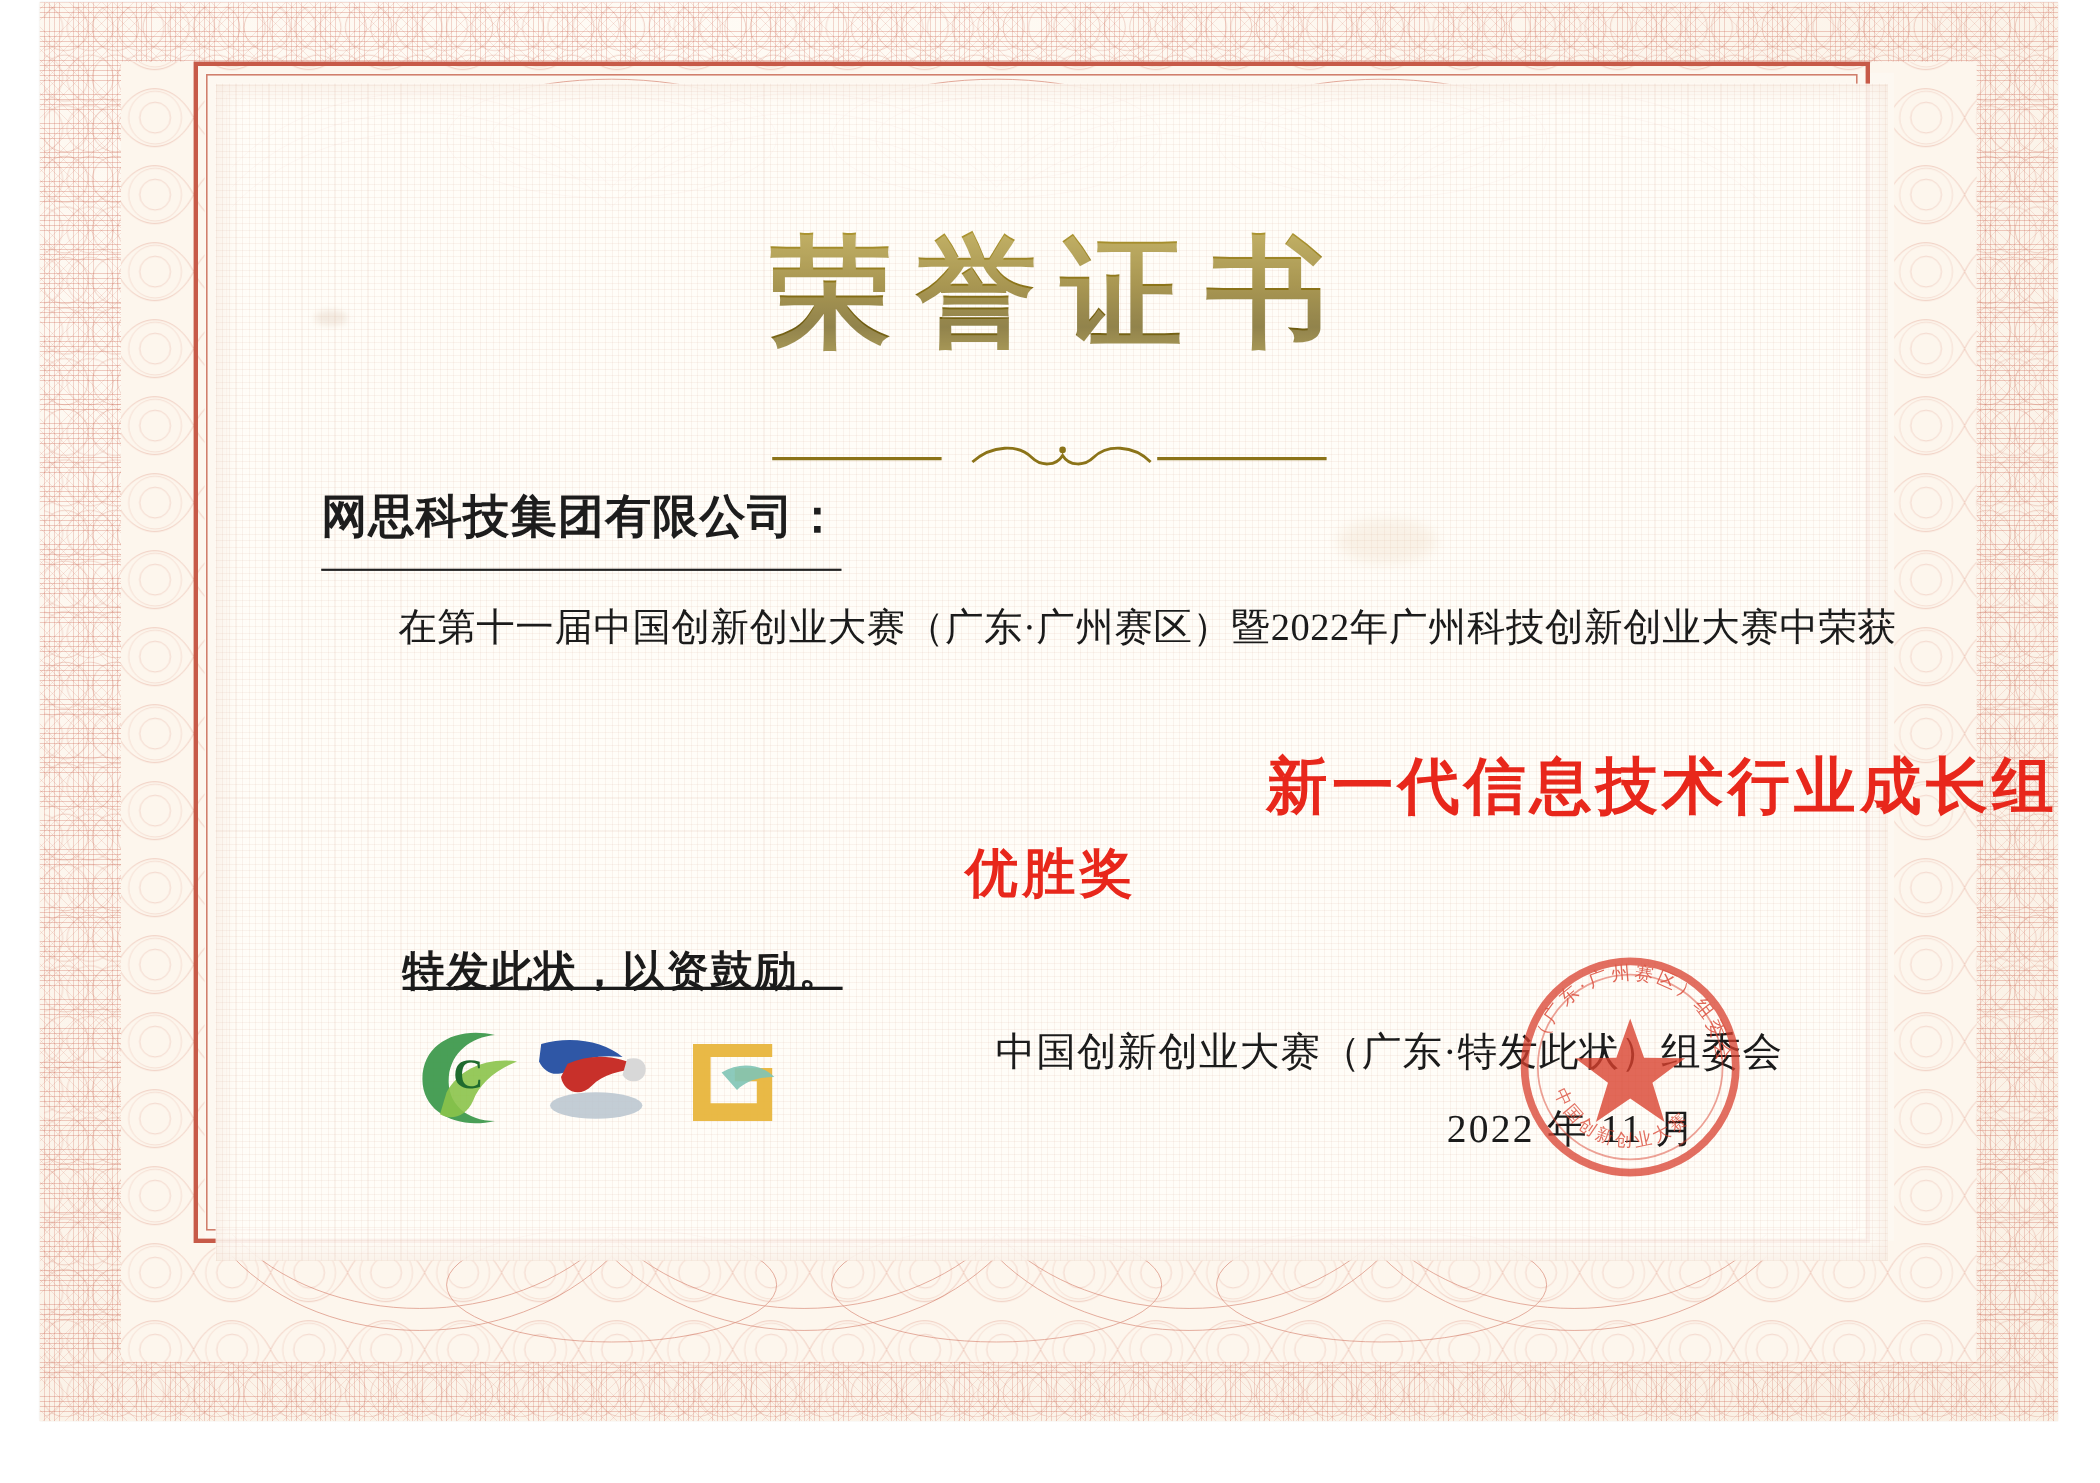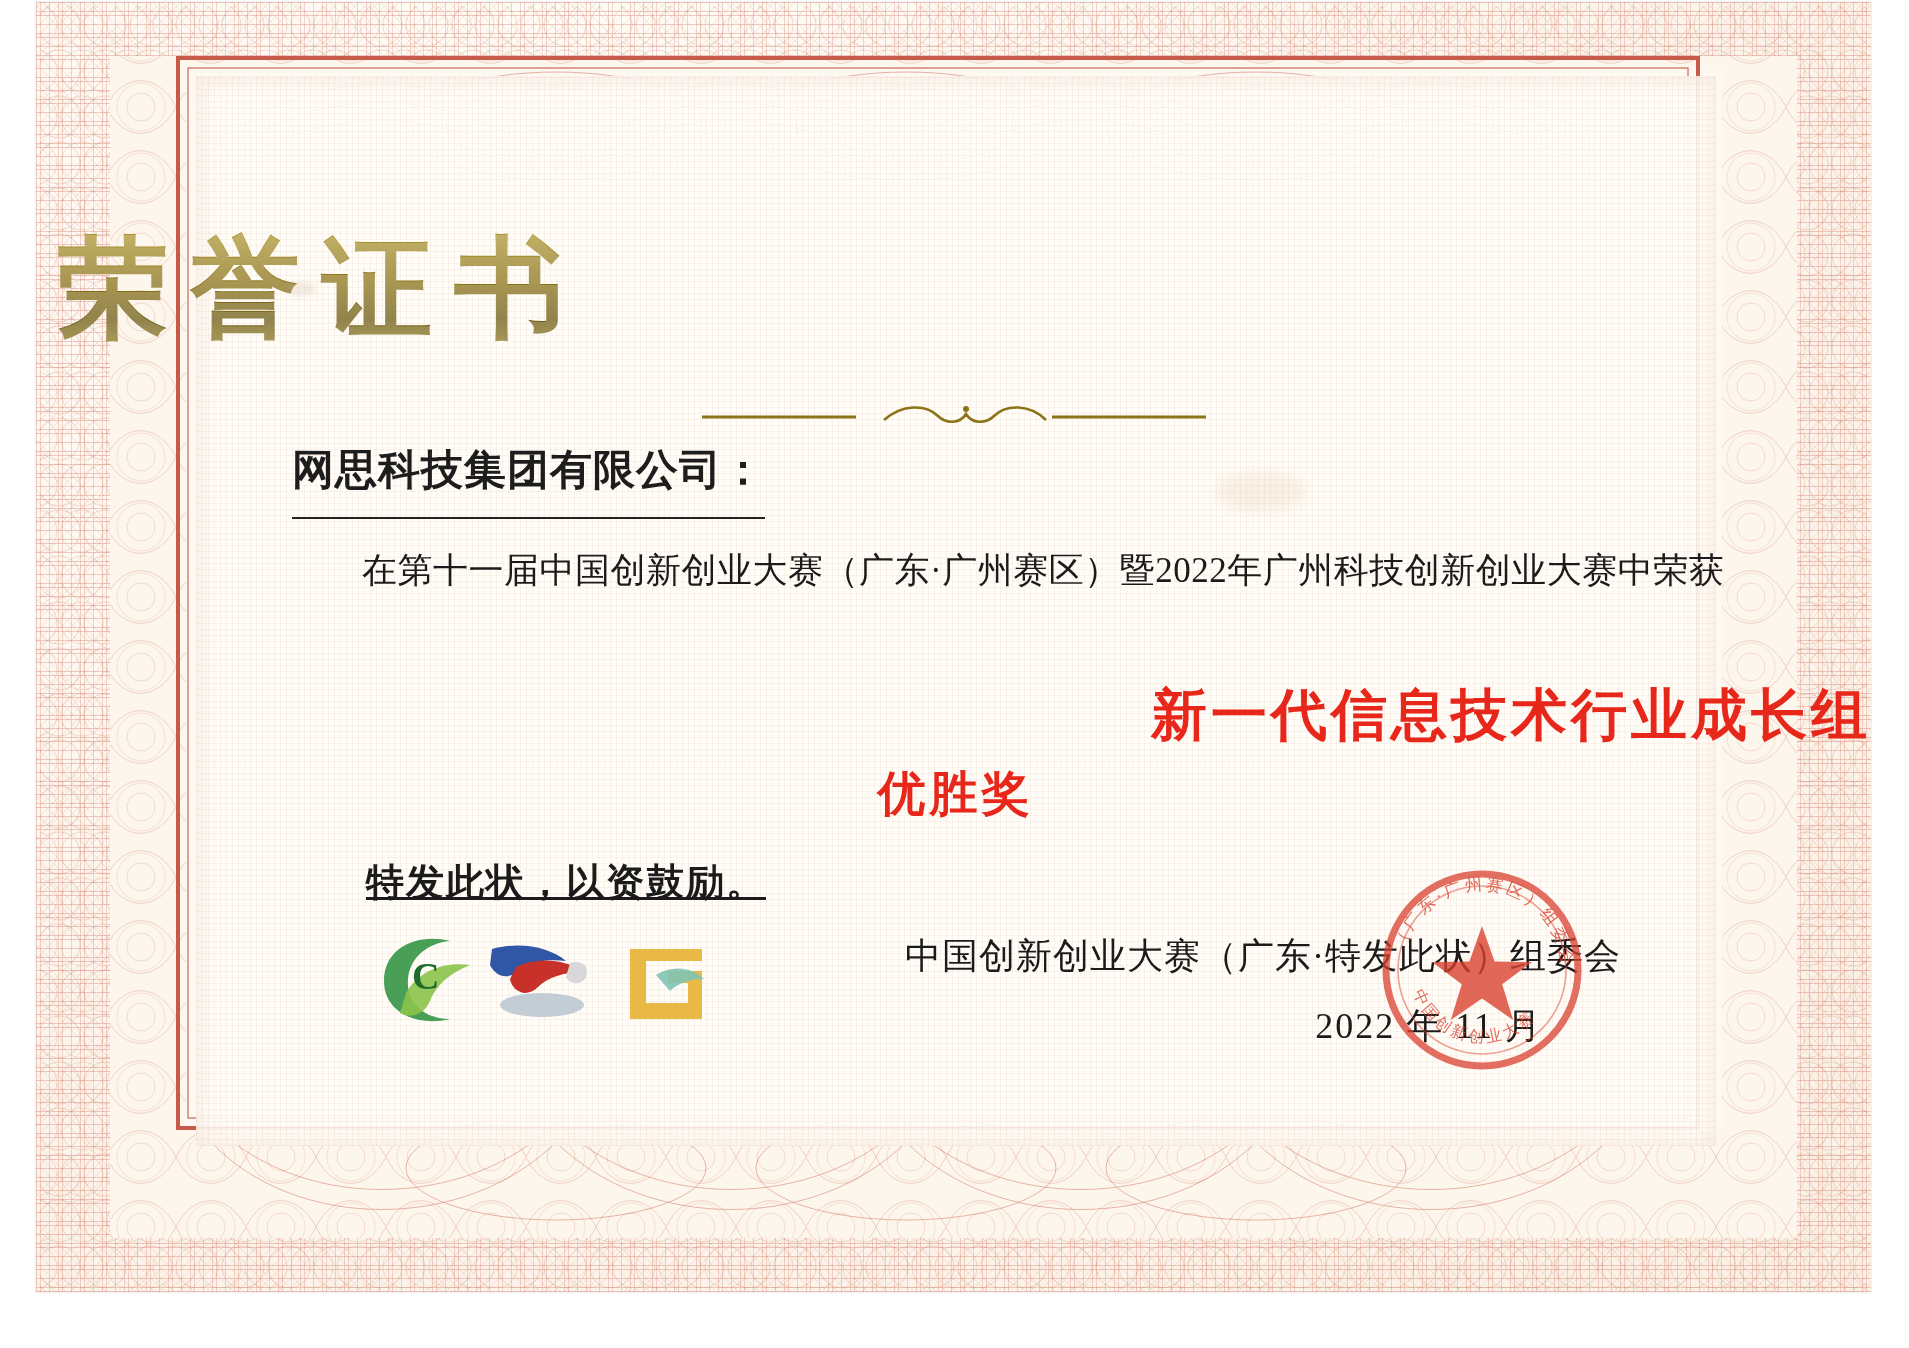--- a/index.html
+++ b/index.html
@@ -63,21 +63,22 @@
     background-image:
       repeating-linear-gradient(0deg, rgba(214,170,150,0.13) 0 1px, rgba(255,255,255,0) 1px 6px),
       repeating-linear-gradient(90deg, rgba(214,170,150,0.13) 0 1px, rgba(255,255,255,0) 1px 6px);
     pointer-events: none;
   }
 
   
   #title-cn {
     position: absolute;
     left: 0; right: 0;
-    top: 213px;
+    top: 191px;
+    text-align: center;
     font-family: Liberation Sans, sans-serif;
     font-size: 110px;
     font-weight: 700;
     letter-spacing: 22px;
     text-indent: 22px;
     color: #8a7a1d;
     background: linear-gradient(180deg, #b9a23b 0%, #8b7318 45%, #6d5a10 70%, #a58f2c 100%);
     -webkit-background-clip: text;
     background-clip: text;
     -webkit-text-fill-color: transparent;

